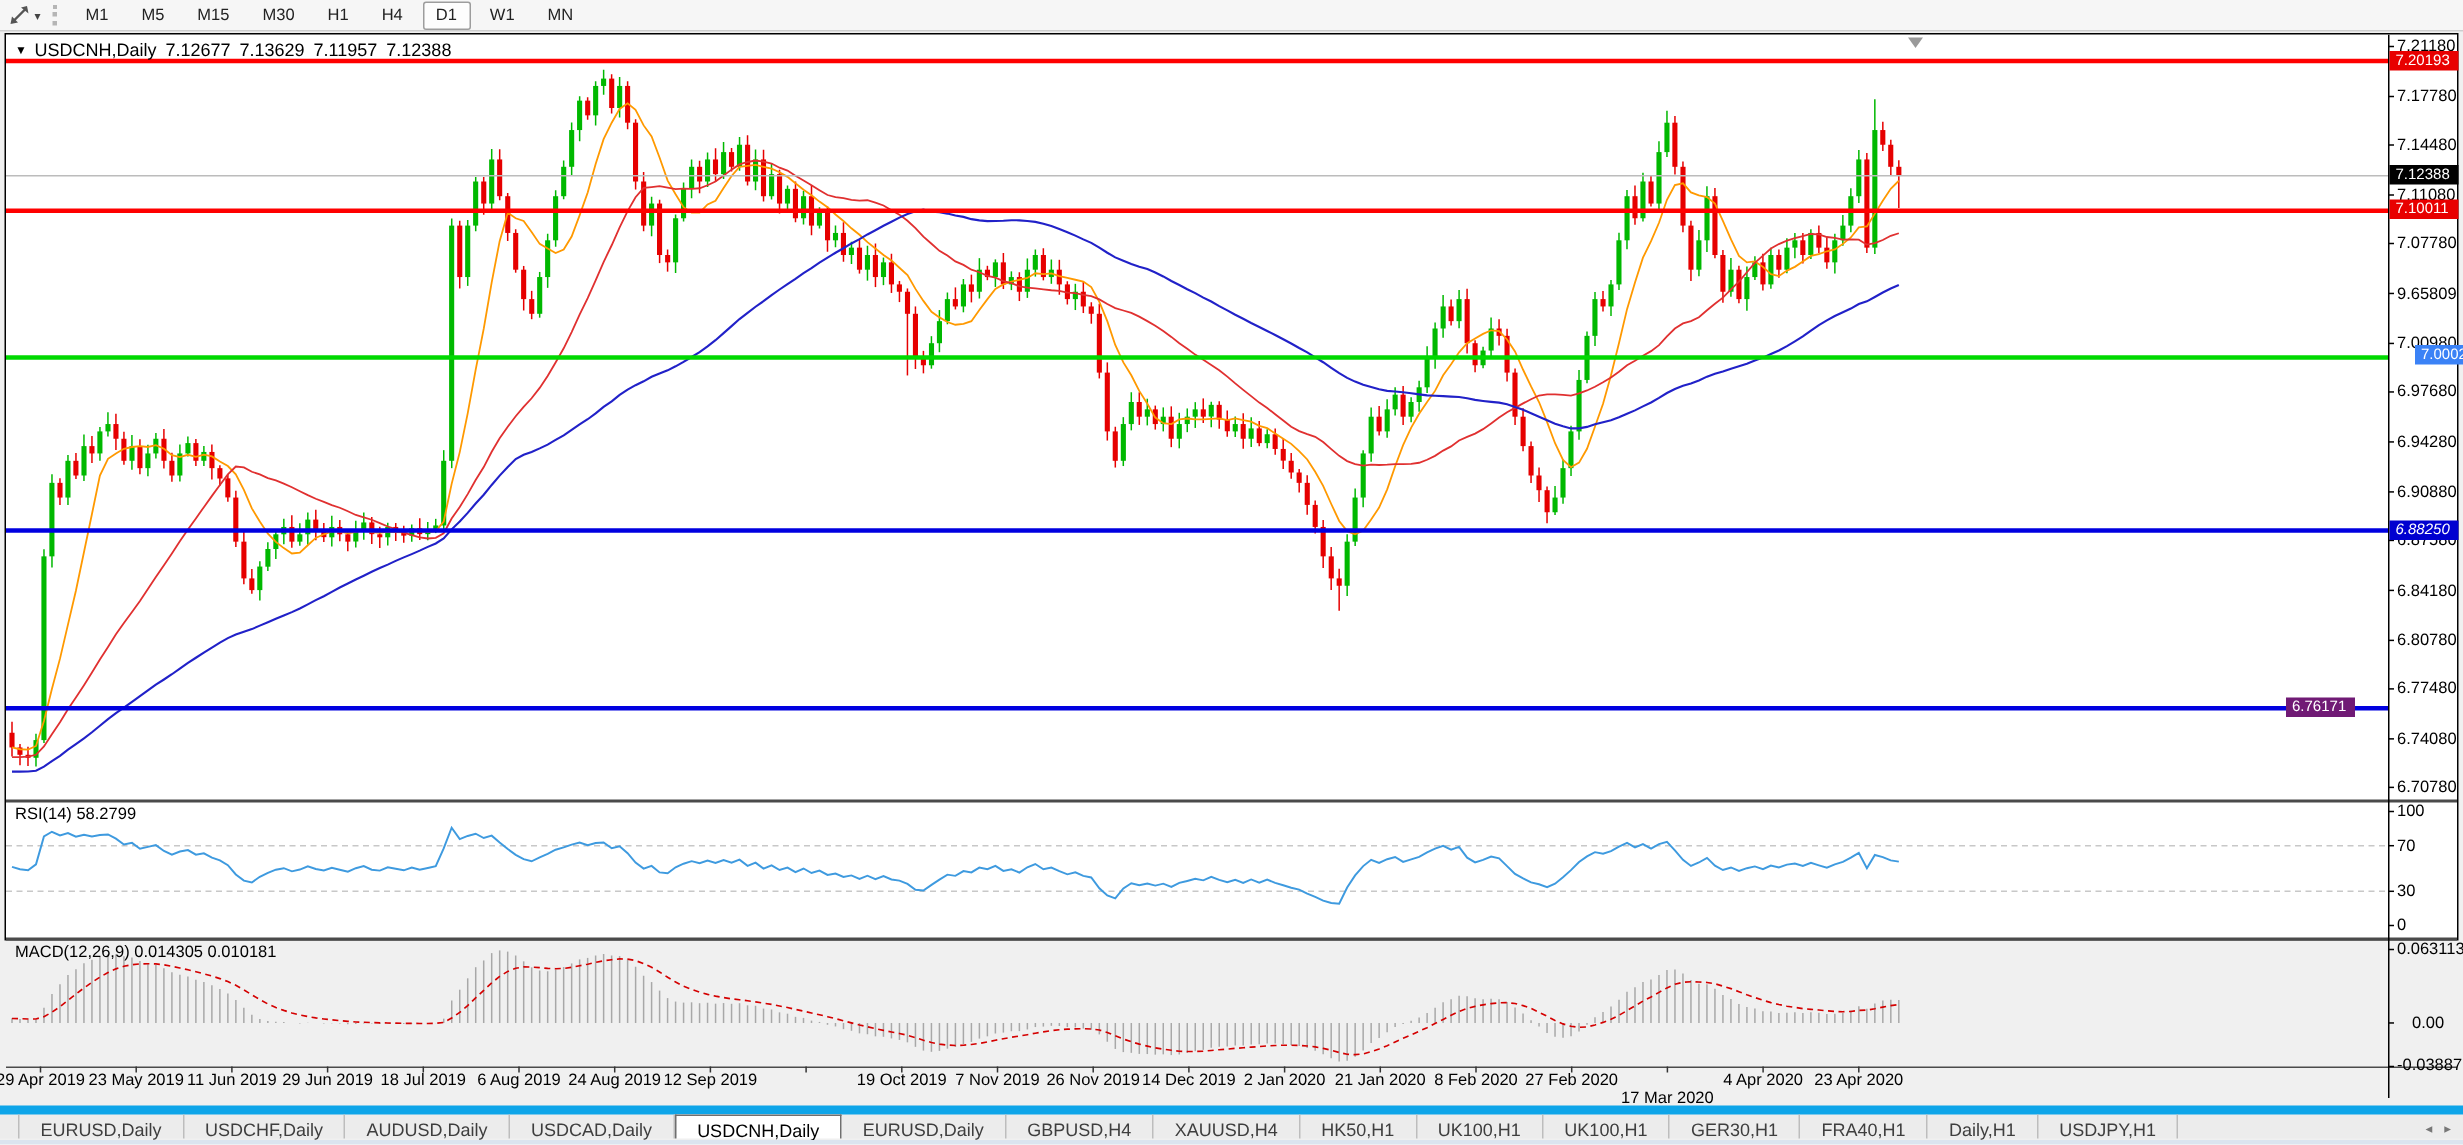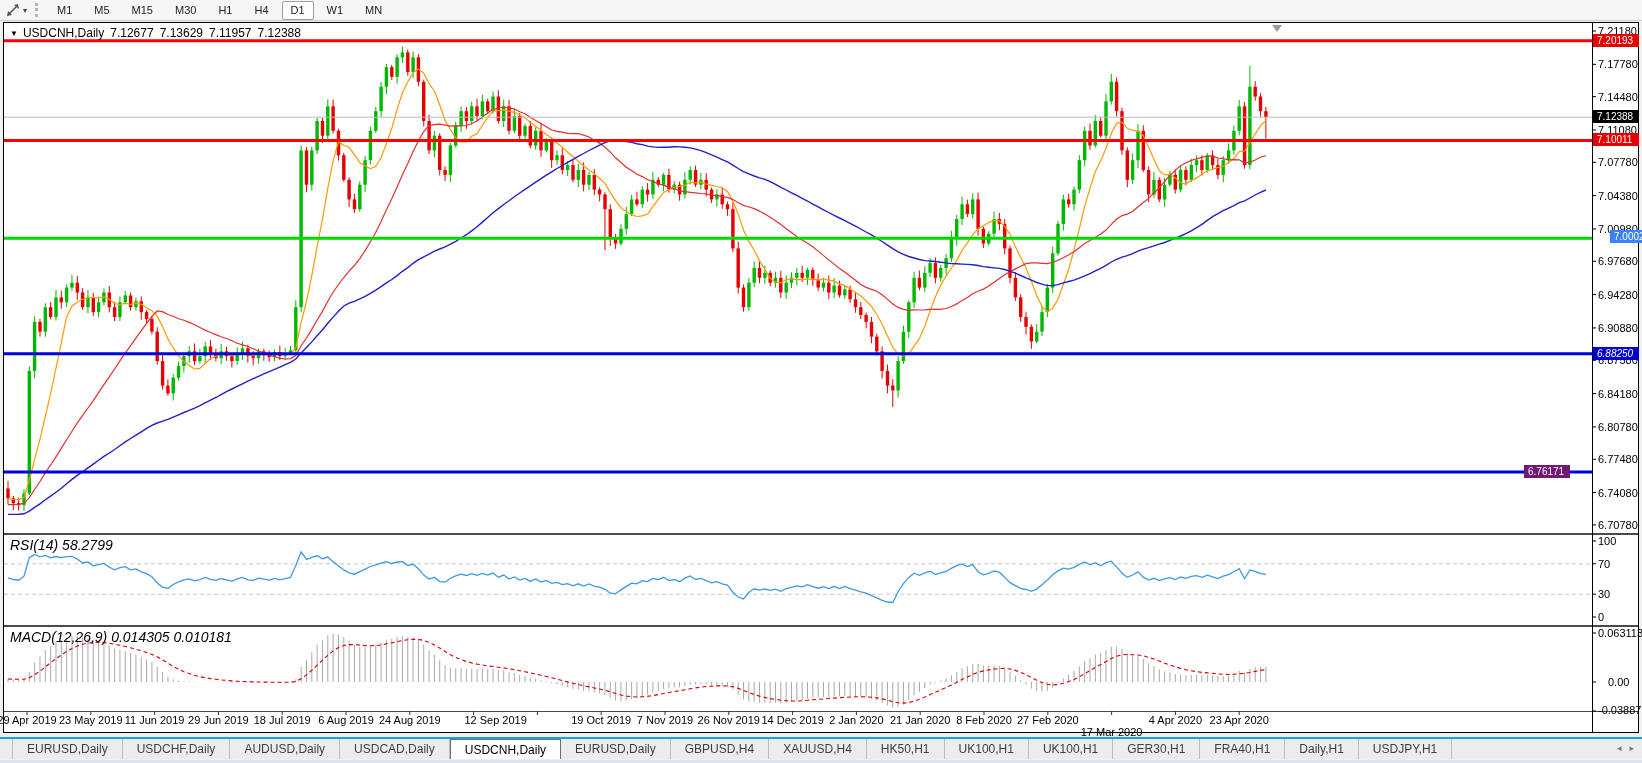--- a/index.html
+++ b/index.html
@@ -10,35 +10,35 @@
   .toolbar { position:absolute; top:0; left:0; width:1642px; height:21px;
     background:#f6f6f6; border-bottom:1px solid #cdcdcd; display:flex; align-items:center; }
   .tool-icon { width:16px; height:16px; margin-left:5px; display:inline-flex; align-items:center; justify-content:center; }
   .tool-dd { font-size:8px; color:#444; margin:0 4px 0 2px; }
   .grip { height:14px; width:4px; border-left:3px dotted #b5b5b5; margin:0 7px 0 4px; }
   .tfbtn { font-size:11px; color:#222; padding:2px 8px; margin:0 2px; border:1px solid transparent;
     border-radius:2px; line-height:13px; }
   .tfbtn.active { background:#fdfdfd; border-color:#9d9d9d; }
 
   
-  .chart-window { position:absolute; top:22px; left:3px; width:1636px; height:711px;
+  .chart-window { position:absolute; top:22px; left:3px; width:1636px; height:605px;
     background:#fff; border:1px solid #000; }
   .chart-window svg { position:absolute; top:0; left:0; }
   .lbl { position:absolute; font-size:11px; color:#000; white-space:nowrap; line-height:12px; }
   .badge { position:absolute; left:1589px; width:46px; height:13px; font-size:10px; color:#fff;
     line-height:13px; padding-left:4px; z-index:3; }
   .datelbl { position:absolute; width:84px; text-align:center; font-size:11px; color:#000; top:691px; }
   .chart-title { position:absolute; top:3px; left:6px; font-size:12px; color:#000; z-index:2; }
   .chart-title .tri { font-size:8px; vertical-align:1px; margin-right:5px; }
   .chart-title span.v { margin-left:6px; }
-  .panel-label { position:absolute; left:6px; font-size:14px; color:#000; z-index:2;font-style:italic; }
+  .panel-label { position:absolute; left:6px; font-size:11px; color:#000; z-index:2; }
 
   
   .tab-bar { position:absolute; top:737px; left:0; width:1642px; height:22px; background:#ececec;
-    border-top:2px solid #0ea5e9; display:flex; align-items:stretch; padding-left:12px; font-size:12px; color:#3e3e3e; }
+    border-top:6px solid #0ea5e9; display:flex; align-items:stretch; padding-left:12px; font-size:12px; color:#3e3e3e; }
   .tab { padding:3px 14px 0 14px; border-right:1px solid #bdbdbd; white-space:nowrap; }
   .tab:first-child { border-left:1px solid #bdbdbd; }
   .tab.active { background:#fff; border:1px solid #6f6f6f; border-bottom:none; color:#000; }
   .tab-nav { position:absolute; right:8px; top:4px; font-size:9px; color:#777; }
   .tab-nav span { margin-left:8px; }
   .bottom-strip { position:absolute; bottom:0; left:0; width:1642px; height:3px; background:#dbe4ef; }
 </style>
 </head>
 <body>
 
@@ -843,21 +843,21 @@
   <div class="chart-title">
     <span class="tri">▼</span><span>USDCNH,Daily</span><span class="v">7.12677</span><span class="v">7.13629</span><span class="v">7.11957</span><span class="v">7.12388</span>
   </div>
   <div class="panel-label" style="top:514px;">RSI(14) 58.2799</div>
   <div class="panel-label" style="top:606px;">MACD(12,26,9) 0.014305 0.010181</div>
 <span class="lbl" style="left: 1594px; top: 2px;">7.21180</span>
     <span class="lbl" style="left: 1594px; top: 35.32px;">7.17780</span>
     <span class="lbl" style="left: 1594px; top: 67.66px;">7.14480</span>
     <span class="lbl" style="left: 1594px; top: 100.98px;">7.11080</span>
     <span class="lbl" style="left: 1594px; top: 133.32px;">7.07780</span>
-    <span class="lbl" style="left: 1594px; top: 166.64px;">7.04380</span>
+    <span class="lbl" style="left: 1594px; top: 166.64px;">9.65809</span>
     <span class="lbl" style="left: 1594px; top: 199.96px;">7.00980</span>
     <span class="lbl" style="left: 1594px; top: 232.3px;">6.97680</span>
     <span class="lbl" style="left: 1594px; top: 265.62px;">6.94280</span>
     <span class="lbl" style="left: 1594px; top: 298.94px;">6.90880</span>
     <span class="lbl" style="left: 1594px; top: 331.28px;">6.87580</span>
     <span class="lbl" style="left: 1594px; top: 364.6px;">6.84180</span>
     <span class="lbl" style="left: 1594px; top: 397.92px;">6.80780</span>
     <span class="lbl" style="left: 1594px; top: 430.26px;">6.77480</span>
     <span class="lbl" style="left: 1594px; top: 463.58px;">6.74080</span>
     <span class="lbl" style="left: 1594px; top: 495.92px;">6.70780</span>
@@ -874,21 +874,21 @@
     <span class="badge" style="left: 1589px; top: 323.714px; background: rgb(0, 0, 208); font-style: italic;">6.88250</span>
     <span class="badge" style="left: 1520px; top: 442.088px; background: #701a75;">6.76171</span>
     <span class="badge" style="left: 1589px; top: 87.1616px; background: rgb(0, 0, 0);">7.12388</span>
     <span class="datelbl" style="left: -19px; top: 691px;">29 Apr 2019</span>
     <span class="datelbl" style="left: 44.8px; top: 691px;">23 May 2019</span>
     <span class="datelbl" style="left: 108.6px; top: 691px;">11 Jun 2019</span>
     <span class="datelbl" style="left: 172.4px; top: 691px;">29 Jun 2019</span>
     <span class="datelbl" style="left: 236.2px; top: 691px;">18 Jul 2019</span>
     <span class="datelbl" style="left: 300px; top: 691px;">6 Aug 2019</span>
     <span class="datelbl" style="left: 363.8px; top: 691px;">24 Aug 2019</span>
-    <span class="datelbl" style="left: 427.6px; top: 691px; margin-left: 22px;">12 Sep 2019</span>
+    <span class="datelbl" style="left: 427.6px; top: 691px;">12 Sep 2019</span>
     <span class="datelbl" style="left: 491.4px; top: 691px; margin-top: 24px;">1 Oct 2019</span>
     <span class="datelbl" style="left: 555.2px; top: 691px;">19 Oct 2019</span>
     <span class="datelbl" style="left: 619px; top: 691px;">7 Nov 2019</span>
     <span class="datelbl" style="left: 682.8px; top: 691px;">26 Nov 2019</span>
     <span class="datelbl" style="left: 746.6px; top: 691px;">14 Dec 2019</span>
     <span class="datelbl" style="left: 810.4px; top: 691px;">2 Jan 2020</span>
     <span class="datelbl" style="left: 874.2px; top: 691px;">21 Jan 2020</span>
     <span class="datelbl" style="left: 938px; top: 691px;">8 Feb 2020</span>
     <span class="datelbl" style="left: 1001.8px; top: 691px;">27 Feb 2020</span>
     <span class="datelbl" style="left: 1065.6px; top: 691px; margin-top: 12px;">17 Mar 2020</span>

